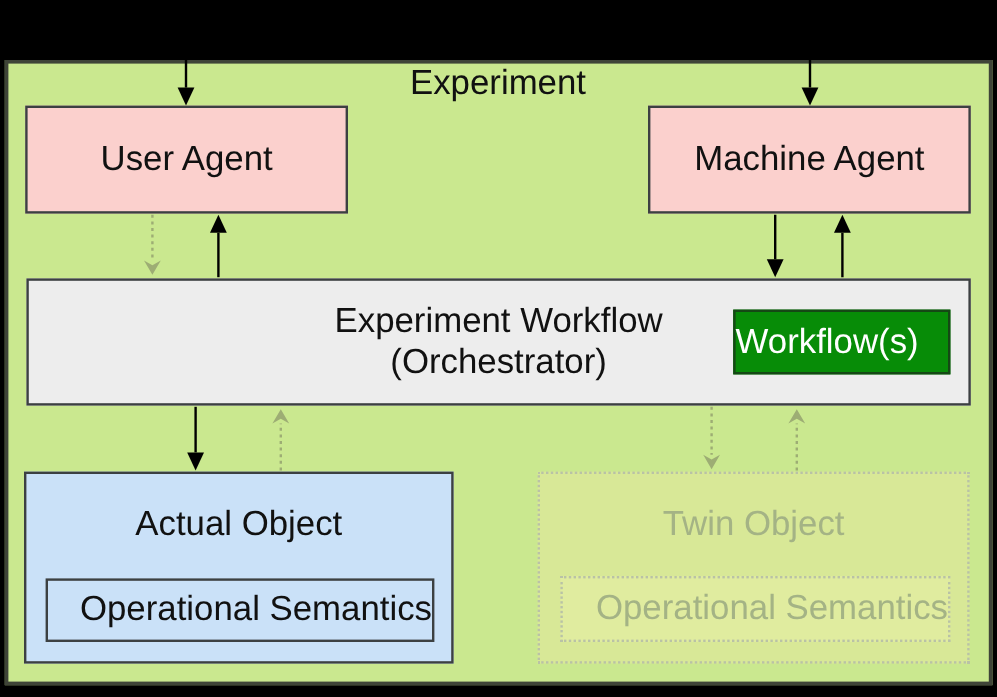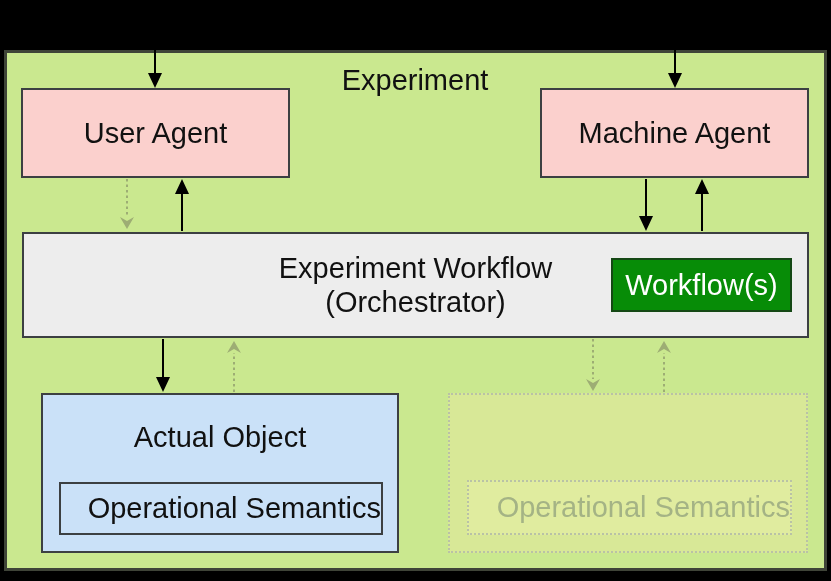--- a/index.html
+++ b/index.html
@@ -9,49 +9,49 @@
     font-family:"Liberation Sans", sans-serif;
     overflow:hidden;
   }
   .canvas {
     position:absolute; left:4px; top:50px; width:823px; height:521px;
     box-sizing:border-box;
     background:var(--canvas_bg,#cae88f);
     border:3px solid var(--canvas_border,#3f4438);
   }
   .title {
-    position:absolute; left:262px; top:63px; width:306px;
+    position:absolute; left:262px; top:52px; width:306px;
     text-align:center; font-size:29px; line-height:34px;
     color:var(--text,#111);
   }
   .node {
     position:absolute; box-sizing:border-box;
     display:flex; align-items:center; justify-content:center;
     font-size:29px; color:var(--text,#111);
   }
   .user-agent  { left:21px;  top:88px; width:269px; height:90px;
     background:var(--agent_bg,#fbd0cd); border:2px solid var(--node_border,#3c4042); }
   .machine-agent { left:540px; top:88px; width:269px; height:90px;
     background:var(--agent_bg,#fbd0cd); border:2px solid var(--node_border,#3c4042); }
   .manager {
     left:22px; top:232px; width:787px; height:106px;
     background:var(--manager_bg,#ededed); border:2px solid var(--node_border,#3c4042);
     flex-direction:column; line-height:34px;
   }
   .workflow {
     position:absolute; left:587px; top:24px; width:181px; height:54px;
-    box-sizing:border-box; display:flex; align-items:center; justify-content:center;
+    box-sizing:border-box; display:flex; align-items:center; justify-content:flex-start;
     background:var(--workflow_bg,#078c07); border:2px solid var(--workflow_border,#154815);
     color:var(--workflow_text,#fff); font-size:29px;
   }
   .object-box {
     position:absolute; box-sizing:border-box; font-size:29px; color:var(--text,#111);
   }
   .actual { left:20px; top:393px; width:358px; height:160px;
-    background:var(--object_bg,#cae1f8); border:2px solid var(--node_border,#3c4042);margin-left:21px; }
+    background:var(--object_bg,#cae1f8); border:2px solid var(--node_border,#3c4042); }
   .twin { left:448px; top:393px; width:360px; height:160px;
     background:var(--twin_bg,#d8e897); border:2px dotted var(--twin_border,#b9c2a6);
     color:var(--twin_text,#a4b385); }
   .object-label {
     position:absolute; left:0; right:0; top:26px; text-align:center;
   }
   .semantics {
     position:absolute; box-sizing:border-box;
     display:flex; align-items:center; justify-content:flex-end; font-size:29px;
   }
@@ -92,20 +92,21 @@
   </div>
 
   <div class="object-box actual">
     <div class="object-label">Actual Object</div>
     <div class="semantics">
       <span>Operational Semantics</span>
     </div>
   </div>
 
   <div class="object-box twin">
+    <div class="object-label">Twin Object</div>
     <div class="semantics">
       <span>Operational Semantics</span>
     </div>
   </div>
 
   <svg class="arrows" width="831" height="581" viewBox="0 0 831 581">
 
     <g>
       <line class="arrow-solid-line" x1="155" y1="28" x2="155" y2="73"></line>
       <polygon class="arrow-solid-head" points="148,73 162,73 155,88"></polygon>

